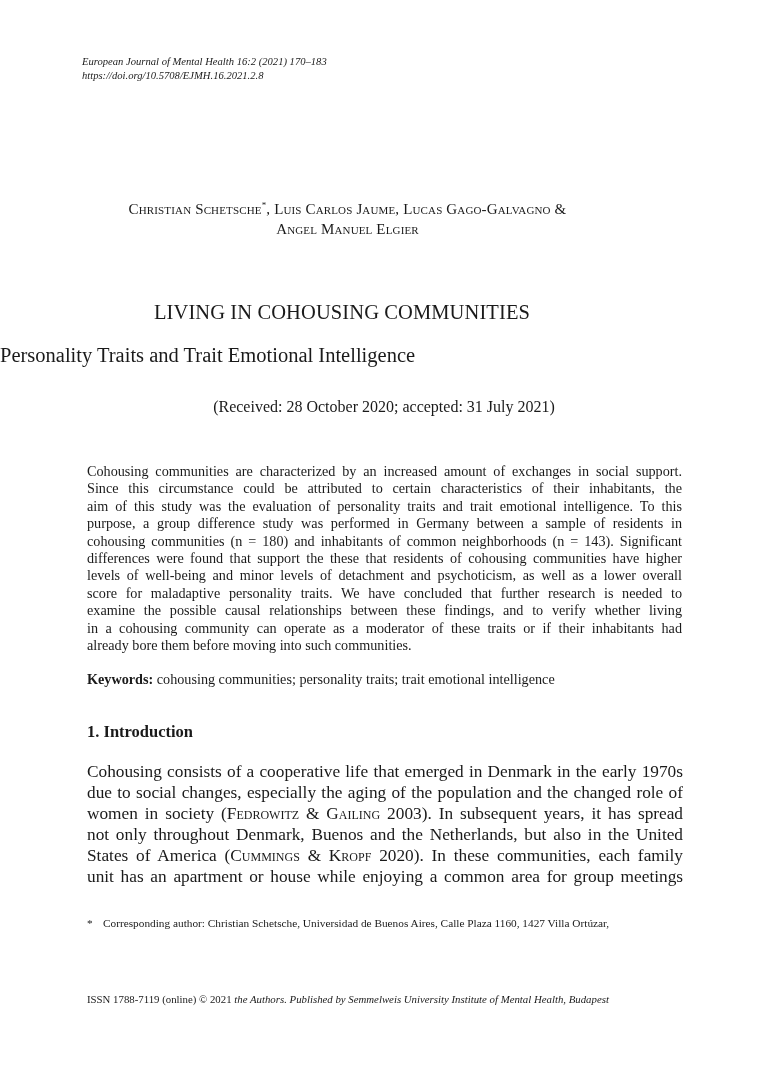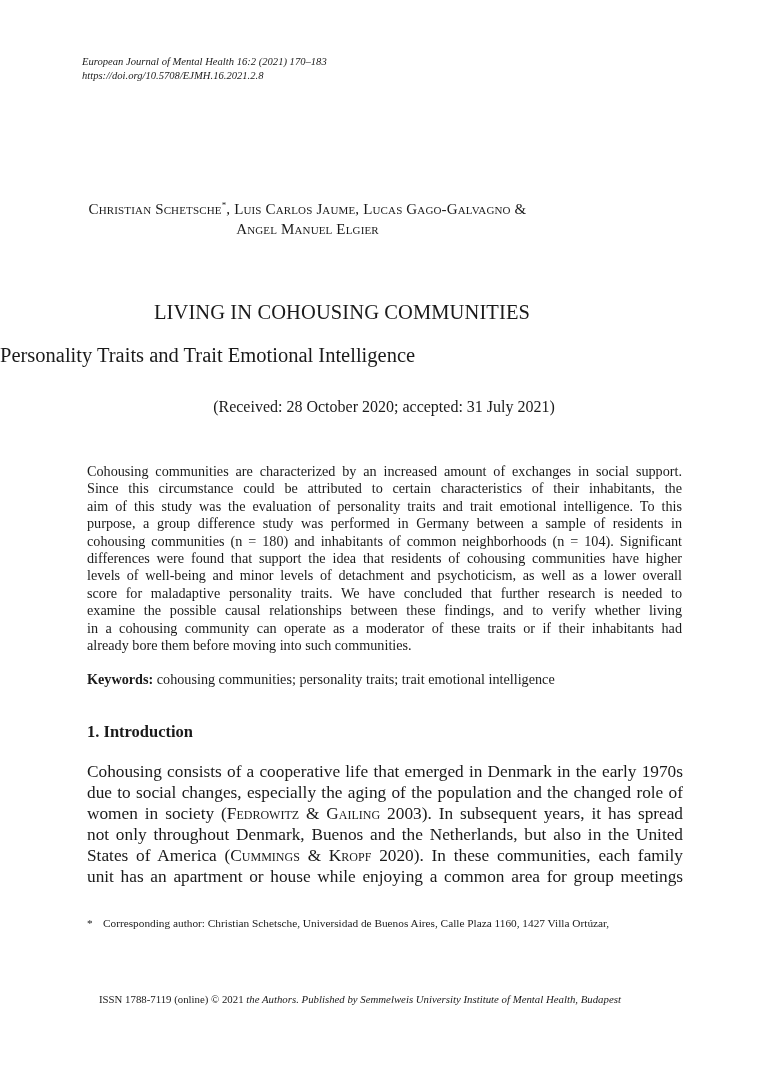--- a/index.html
+++ b/index.html
@@ -2,38 +2,38 @@
 <html><head>
 <meta charset="utf-8">
 <style>
   html, body { margin: 0; padding: 0; background: #ffffff; }
   body {
     width: 768px; height: 1089px; position: relative; overflow: hidden;
     font-family: "Liberation Serif", "DejaVu Serif", serif; color: #1a1a1a;
   }
   .abs { position: absolute; }
   .journal { left: 82px; top: 55px; font-size: 10.6px; font-style: italic; line-height: 13.5px; }
-  .authors { left: 0; width: 615px; top: 195px; text-align: center; font-size: 15px; line-height: 20px; font-variant: small-caps; letter-spacing: 0.15px; }
+  .authors { left: 0; width: 615px; top: 195px; text-align: center; font-size: 15px; line-height: 20px; font-variant: small-caps; letter-spacing: 0.15px; padding-left: 40px; }
   .authors sup { font-size: 9px; vertical-align: 6px; }
   .title { left: 0; width: 684px; top: 301px; text-align: center; font-size: 20.5px; letter-spacing: 0.1px; }
   .subtitle { left: 0; width: 768px; top: 344px; text-align: left; font-size: 20.5px; }
   .received { left: 0; width: 768px; top: 398px; text-align: center; font-size: 16px; }
   .abstract { left: 87px; width: 595px; top: 463px; font-size: 14.2px; line-height: 17.4px; }
   .abstract .ln { display: block; white-space: nowrap; text-align: justify; text-align-last: justify; }
   .abstract .ln.last { text-align-last: left; }
   .keywords { left: 87px; top: 671px; font-size: 14.2px; }
   .keywords b { font-weight: bold; margin-top: 8px; }
   .heading { left: 87px; top: 722px; font-size: 16.5px; font-weight: bold; text-align: right; }
   .intro { left: 87px; width: 596px; top: 761px; font-size: 17.3px; line-height: 21px; }
   .intro .ln { display: block; white-space: nowrap; text-align: justify; text-align-last: justify; }
   .sc { font-variant: small-caps; }
   .footnote { left: 87px; width: 596px; top: 916px; font-size: 11.3px; line-height: 15.5px; }
   .footnote .ln { display: block; white-space: nowrap; }
   .footnote .star { display: inline-block; width: 16px; }
-  .issn { left: 87px; top: 993px; font-size: 10.8px; margin-left: 12px; }
+  .issn { left: 87px; top: 993px; font-size: 10.8px; }
   .issn i { font-style: italic; }
 </style>
 </head>
 <body>
 
 <div class="abs journal">
   <div>European Journal of Mental Health 16:2 (2021) 170–183</div>
   <div>https://doi.org/10.5708/EJMH.16.2021.2.8</div>
 </div>
 
@@ -44,22 +44,22 @@
 
 <div class="abs title">LIVING IN COHOUSING COMMUNITIES</div>
 <div class="abs subtitle">Personality Traits and Trait Emotional Intelligence</div>
 <div class="abs received">(Received: 28 October 2020; accepted: 31 July 2021)</div>
 
 <div class="abs abstract">
   <span class="ln">Cohousing communities are characterized by an increased amount of exchanges in social support.</span>
   <span class="ln">Since this circumstance could be attributed to certain characteristics of their inhabitants, the</span>
   <span class="ln">aim of this study was the evaluation of personality traits and trait emotional intelligence. To this</span>
   <span class="ln">purpose, a group difference study was performed in Germany between a sample of residents in</span>
-  <span class="ln">cohousing communities (n = 180) and inhabitants of common neighborhoods (n = 104). Significant</span>
-  <span class="ln">differences were found that support the idea that residents of cohousing communities have higher</span>
+  <span class="ln">cohousing communities (n = 180) and inhabitants of common neighborhoods (n = 143). Significant</span>
+  <span class="ln">differences were found that support the these that residents of cohousing communities have higher</span>
   <span class="ln">levels of well-being and minor levels of detachment and psychoticism, as well as a lower overall</span>
   <span class="ln">score for maladaptive personality traits. We have concluded that further research is needed to</span>
   <span class="ln">examine the possible causal relationships between these findings, and to verify whether living</span>
   <span class="ln">in a cohousing community can operate as a moderator of these traits or if their inhabitants had</span>
   <span class="ln last">already bore them before moving into such communities.</span>
 </div>
 
 <div class="abs keywords"><b>Keywords:</b><span> cohousing communities; personality traits; trait emotional intelligence</span></div>
 
 <div class="abs heading">1. Introduction</div>

